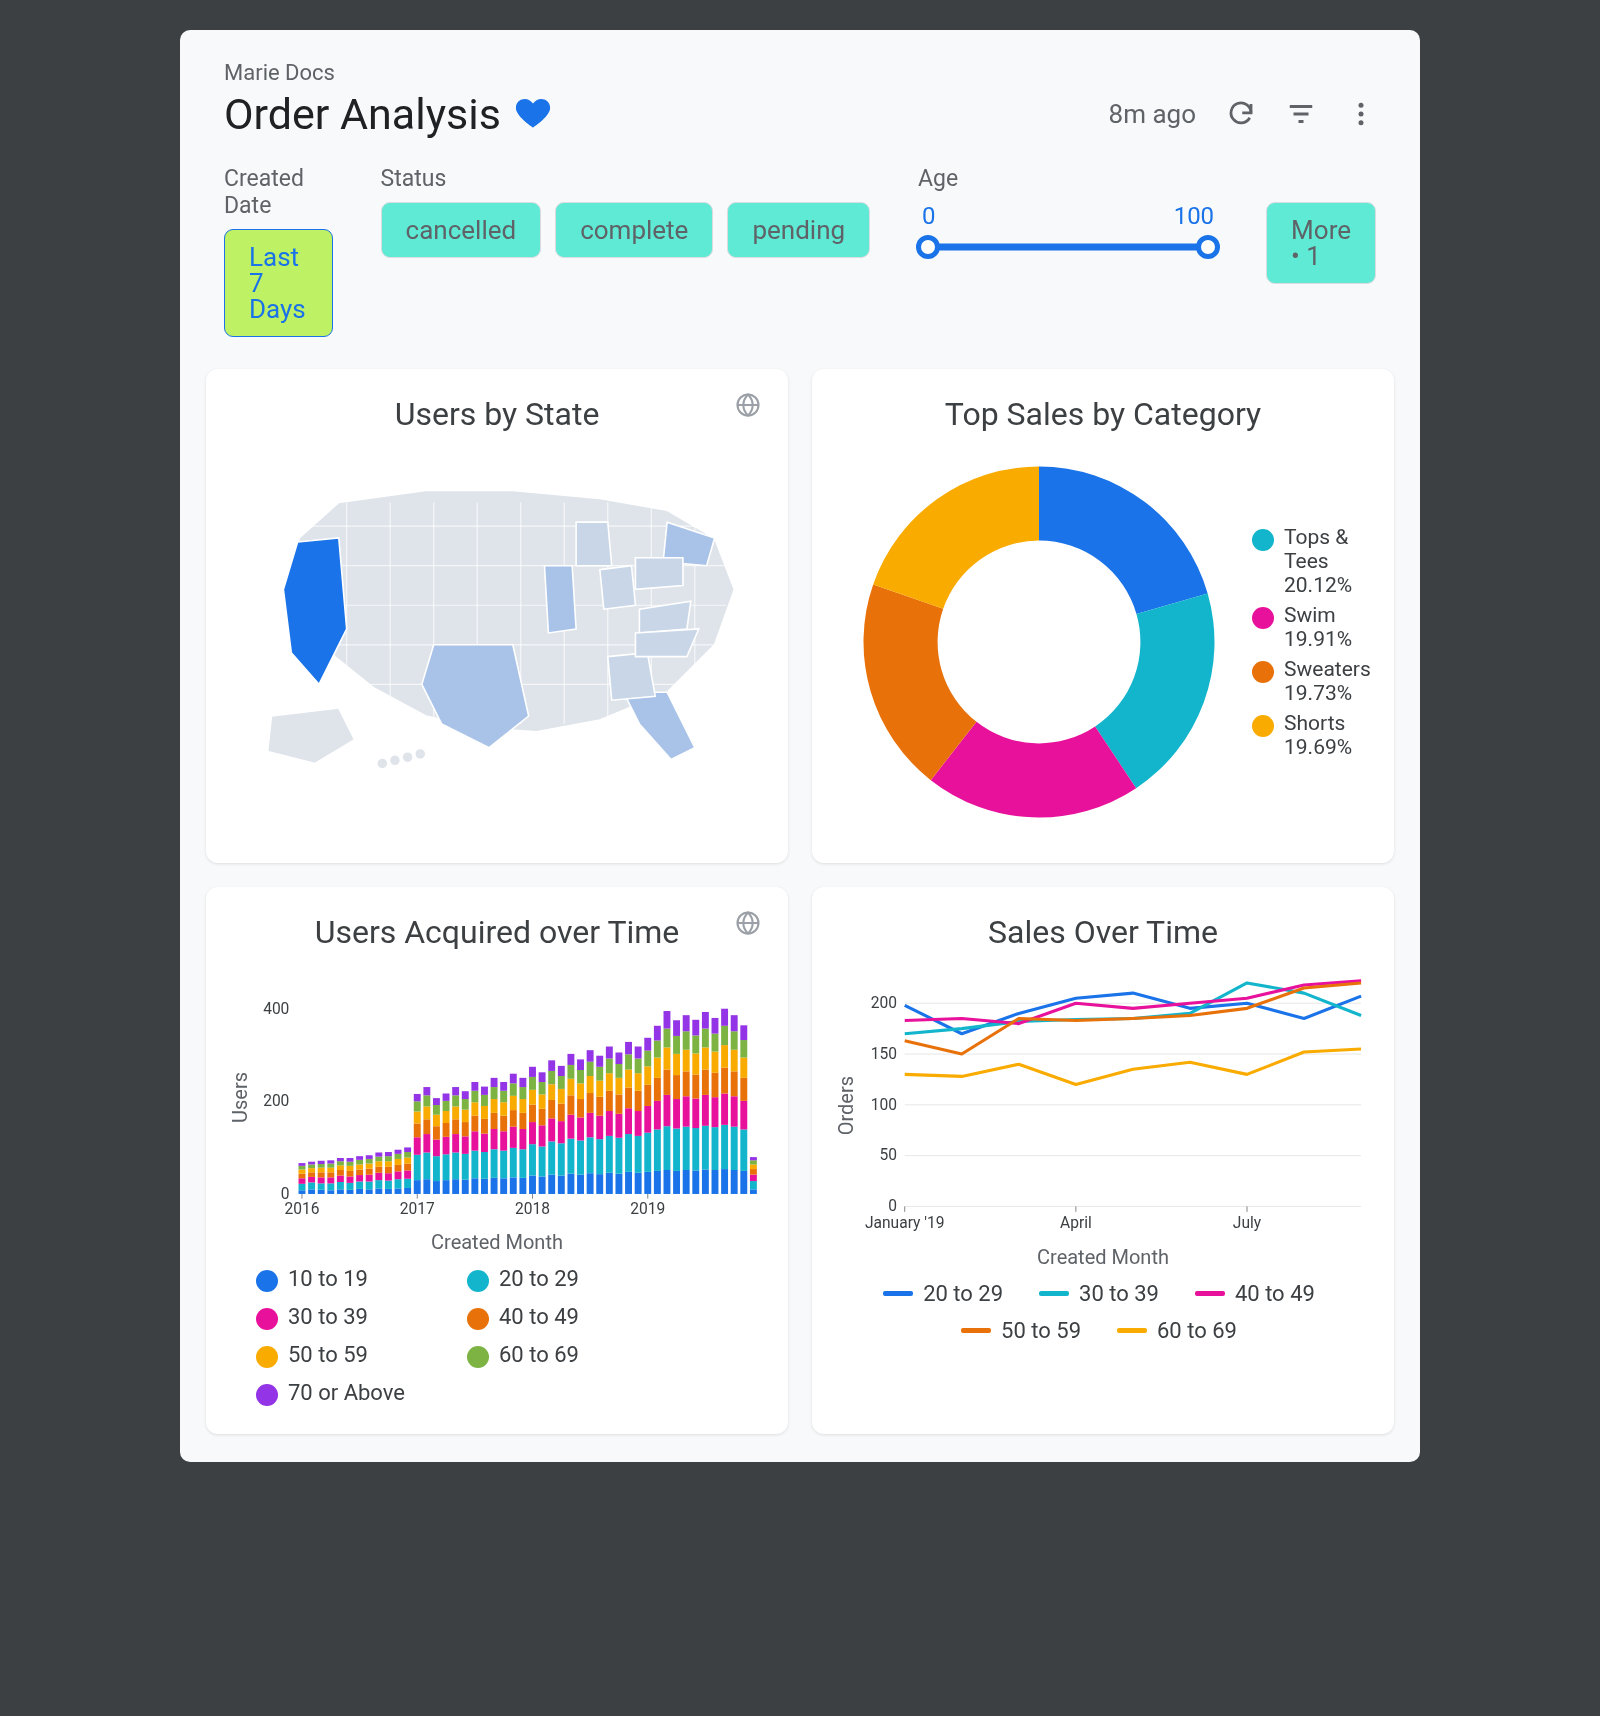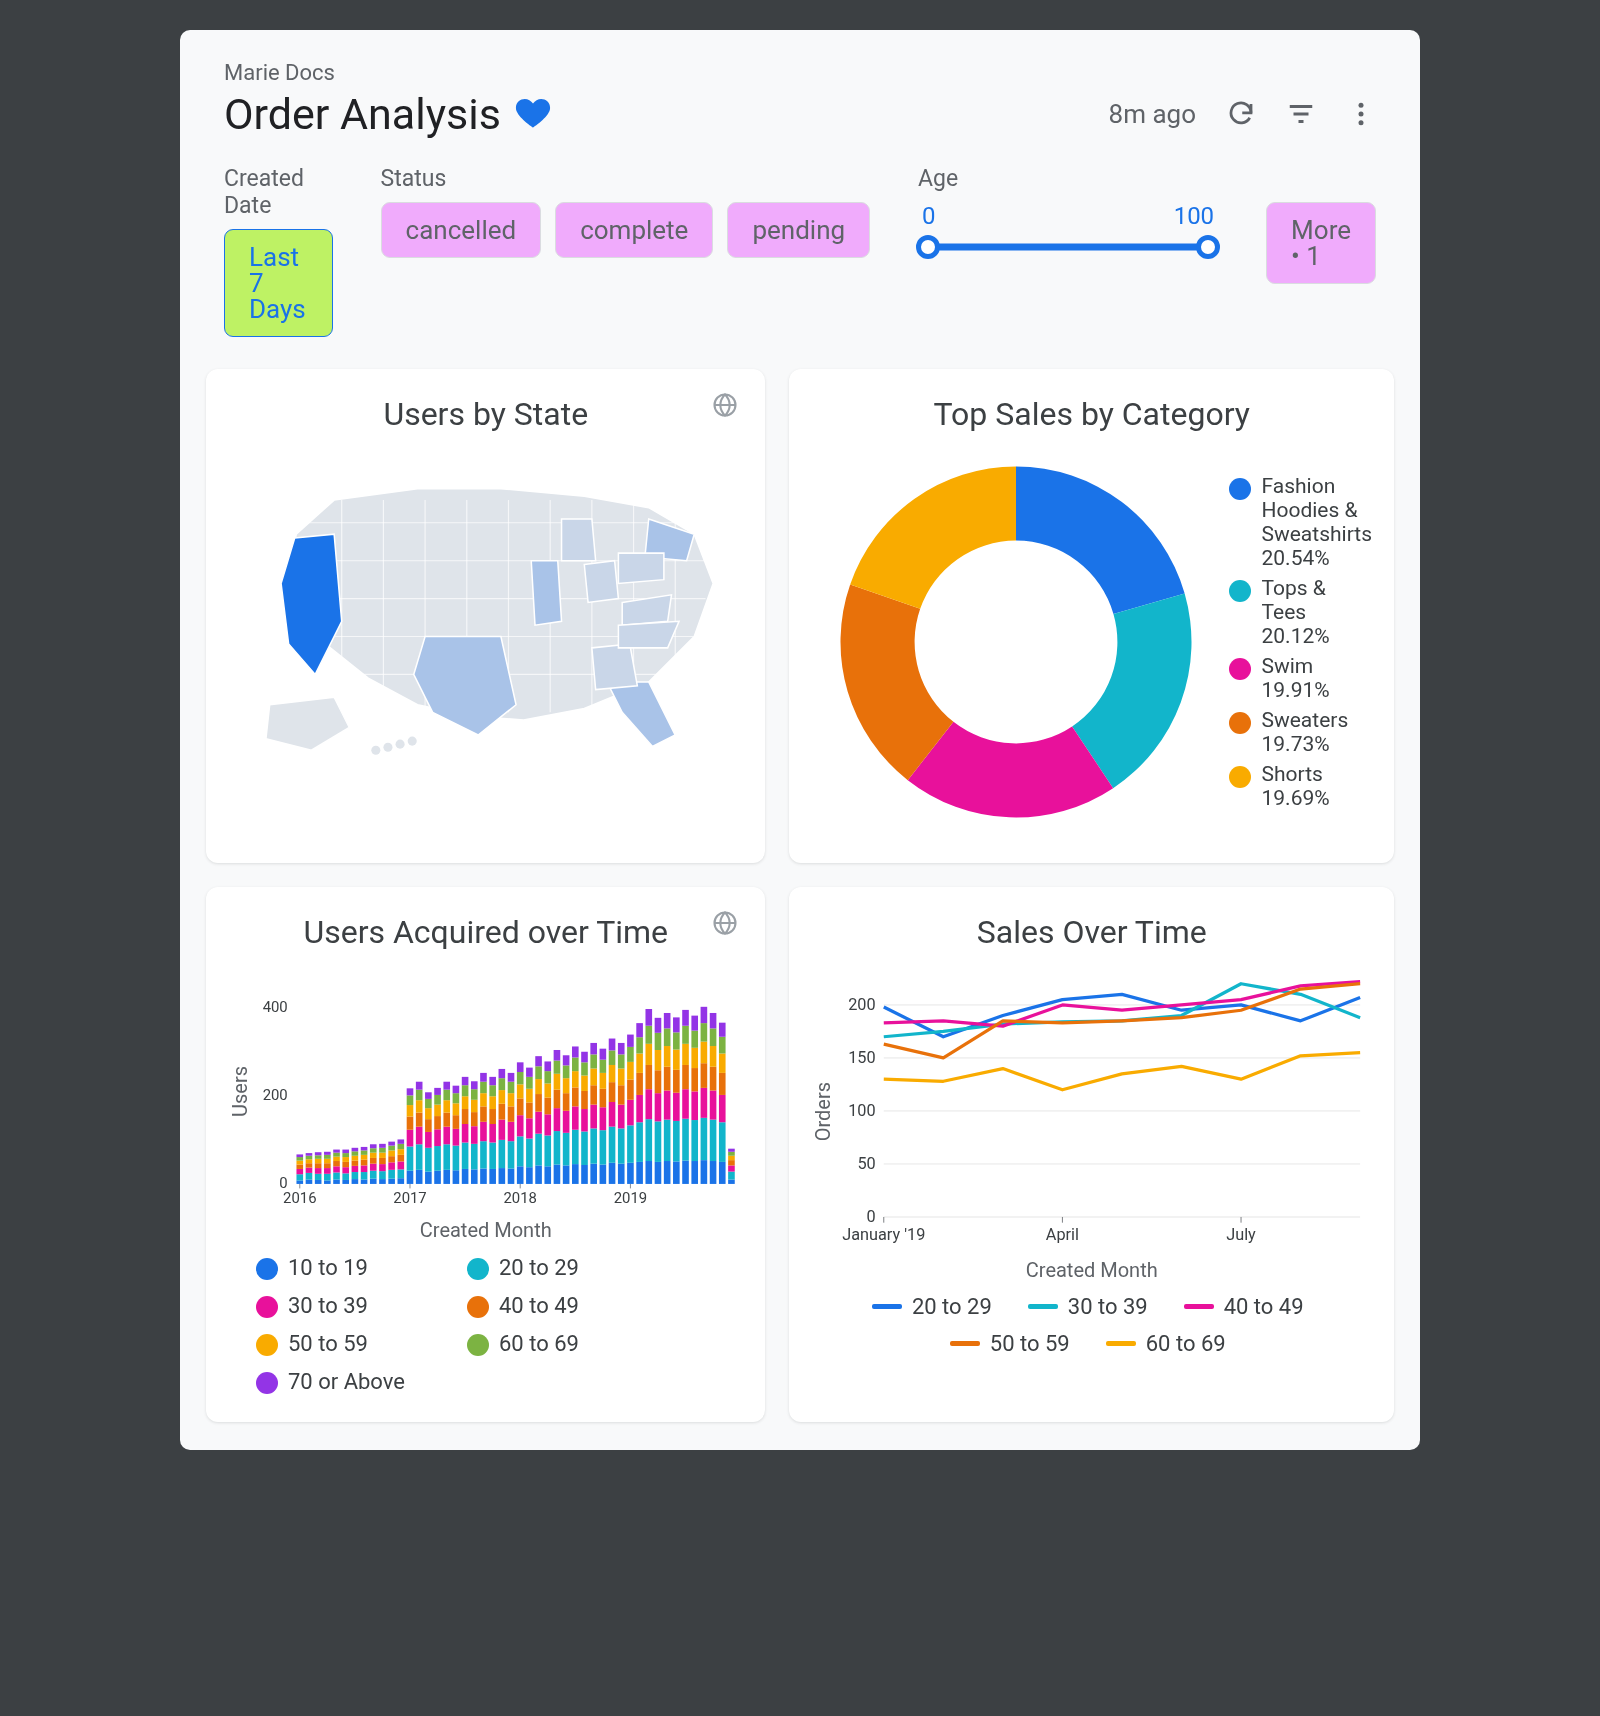--- a/index.html
+++ b/index.html
@@ -64,21 +64,21 @@
     font-size: 23px;
     margin-bottom: 10px;
   }
   .chips { display: flex; gap: 14px; }
   .chip {
     border: 1.5px solid #dadce0;
     border-radius: 9px;
     padding: 14px 24px;
     font-size: 26px;
     color: #5f6368;
-    background: #f0abfc;
+    background: #5eead4;
     cursor: pointer;
     line-height: 1;
   }
   .chip.active {
     border-color: #1a73e8;
     color: #1a73e8;
     background: #bef264;
   }
   .slider-wrap { width: 300px; }
   .slider-vals { display:flex; justify-content: space-between; color:#1a73e8; font-size:24px; padding:0 4px 4px 4px;}
@@ -259,24 +259,20 @@
       <div class="card-title">Top Sales by Category</div>
       <div class="donut-wrap">
         <svg id="donut" class="donut-svg" width="390" height="390" viewBox="0 0 200 200">
             <path d="M100 10 A90 90 0 0 1 186.492477054208 75.11925618018415 L149.97343118687573 85.62445912632862 A52 52 0 0 0 100 48 Z" fill="#1a73e8"></path>
             <path d="M186.492477054208 75.11925618018415 A90 90 0 0 1 149.81748614435872 174.9547735254842 L128.78343643896284 143.30720248139087 A52 52 0 0 0 149.97343118687573 85.62445912632862 Z" fill="#12b5cb"></path>
             <path d="M149.81748614435872 174.9547735254842 A90 90 0 0 1 44.49915411915702 170.8495314487747 L67.93284460217961 140.93528483706982 A52 52 0 0 0 128.78343643896284 143.30720248139087 Z" fill="#e8119b"></path>
             <path d="M44.49915411915702 170.8495314487747 A90 90 0 0 1 14.959179067072498 70.53716281391488 L50.86530346097523 82.97702740359526 A52 52 0 0 0 67.93284460217961 140.93528483706982 Z" fill="#e8710a"></path>
             <path d="M14.959179067072498 70.53716281391488 A90 90 0 0 1 100.00000000000006 10 L100.00000000000004 48 A52 52 0 0 0 50.86530346097523 82.97702740359526 Z" fill="#f9ab00"></path>
           </svg>
         <div class="donut-legend" id="donut-legend">
-            <div class="legend-item">
-              <span class="legend-dot" style="background: rgb(26, 115, 232);"></span>
-              <span>Fashion Hoodies &amp; Sweatshirts 20.54%</span>
-            </div>
             <div class="legend-item">
               <span class="legend-dot" style="background: rgb(18, 181, 203);"></span>
               <span>Tops &amp; Tees 20.12%</span>
             </div>
             <div class="legend-item">
               <span class="legend-dot" style="background: rgb(232, 17, 155);"></span>
               <span>Swim 19.91%</span>
             </div>
             <div class="legend-item">
               <span class="legend-dot" style="background: rgb(232, 113, 10);"></span>

